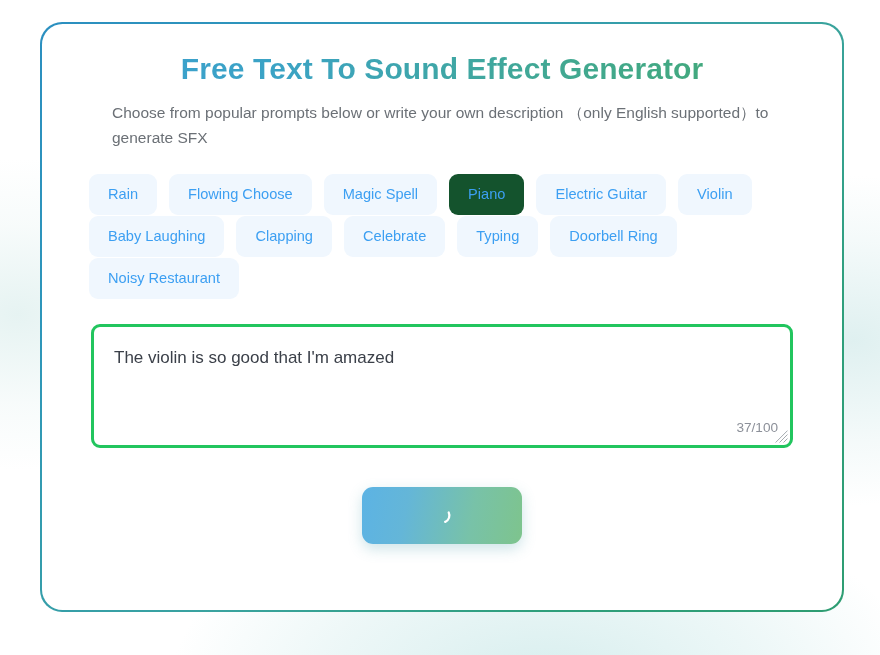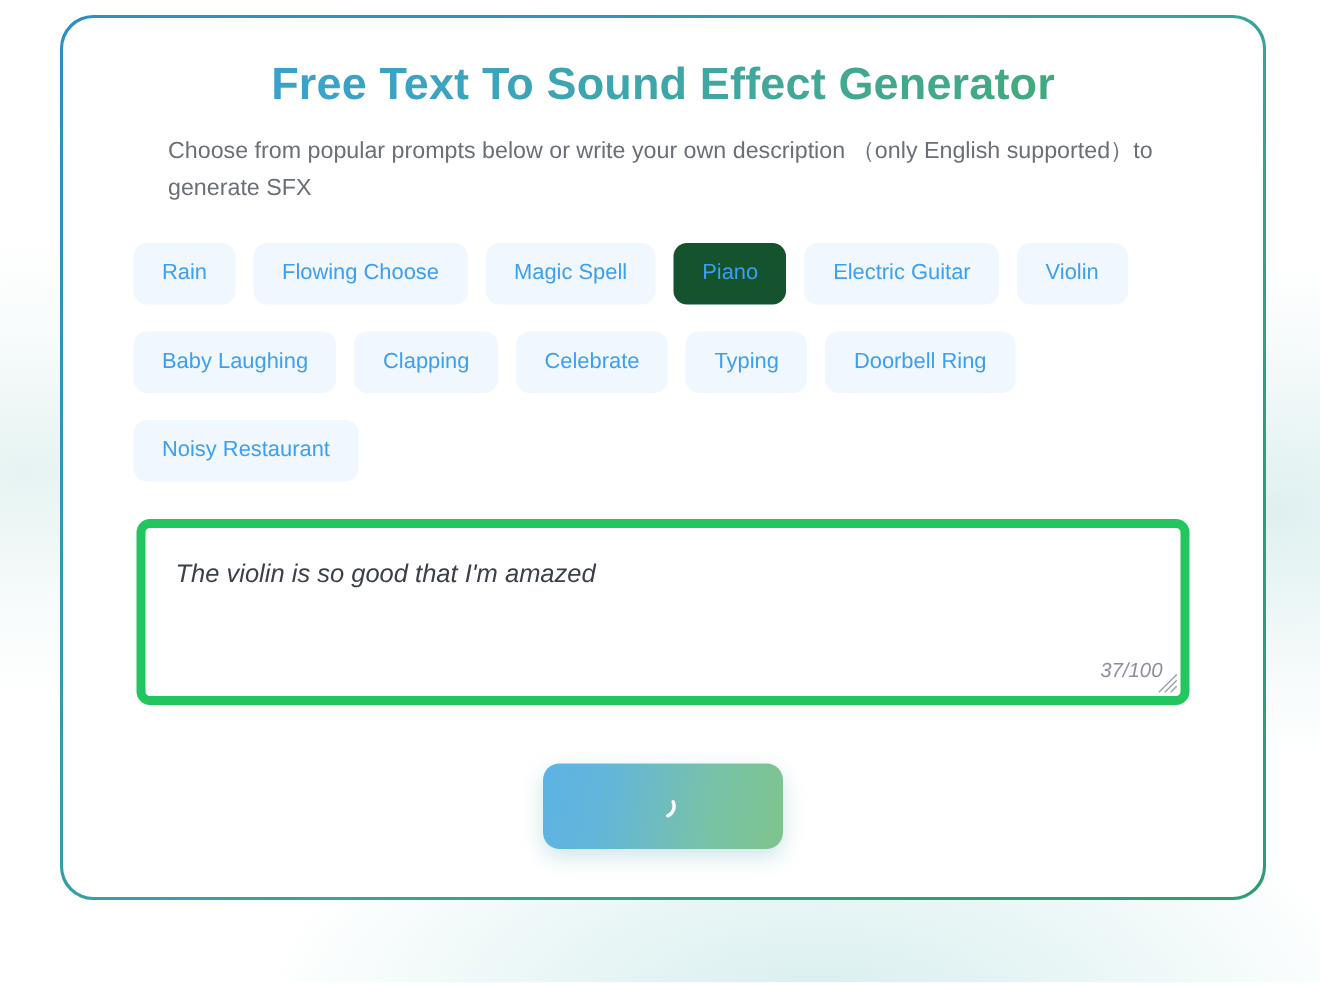--- a/index.html
+++ b/index.html
@@ -22,21 +22,21 @@
     background:
       radial-gradient(ellipse 520px 260px at 62% 104%, #d7eeee 0%, rgba(215,238,238,0.45) 42%, rgba(255,255,255,0) 72%),
       radial-gradient(ellipse 320px 220px at 97% 52%, #dff0f0 0%, rgba(223,240,240,0.35) 45%, rgba(255,255,255,0) 75%),
       radial-gradient(ellipse 280px 200px at 2% 48%, #e6f3f2 0%, rgba(230,243,242,0.3) 45%, rgba(255,255,255,0) 78%),
       #ffffff;
   }
 
   .card-wrap {
     position: absolute;
     left: 40px;
-    top: 10px;
+    top: 22px;
     width: 804px;
     height: 590px;
     border-radius: 22px;
     padding: 1.6px;
     background: linear-gradient(135deg, #2b8fc0 0%, #2e96ba 22%, #3aa39f 55%, #2f9f7c 78%, #2e9d72 100%);
     box-sizing: border-box;
   }
   .card {
     width: 100%;
     height: 100%;
@@ -68,21 +68,21 @@
     font-size: 15.5px;
     line-height: 25px;
     color: #6b7076;
   }
 
   .tags {
     margin: 24px auto 0 auto;
     width: 706px;
     display: flex;
     flex-wrap: wrap;
-    gap: 18px 12px;
+    gap: 1px 12px;
   }
   .tag {
     border: none;
     outline: none;
     font-family: inherit;
     font-size: 14.6px;
     color: #3c9ff2;
     background: #f0f7fe;
     border-radius: 9px;
     padding: 0 19px;
@@ -92,26 +92,25 @@
     white-space: nowrap;
   }
   .tag.is-active {
     background: #14532d;
   }
 
   .textarea-wrap {
     margin: 25px auto 0 auto;
     width: 702px;
     height: 124px;
-    border: 6px solid #22c55e;
+    border: 3px solid #22c55e;
     border-radius: 9px;
     box-sizing: border-box;
     position: relative;
     background: #fff;
-    font-style: italic;
   }
   .textarea-value {
     position: absolute;
     left: 20px;
     top: 20px;
     right: 20px;
     font-size: 17px;
     line-height: 22px;
     color: #3b4049;
     white-space: pre-wrap;

